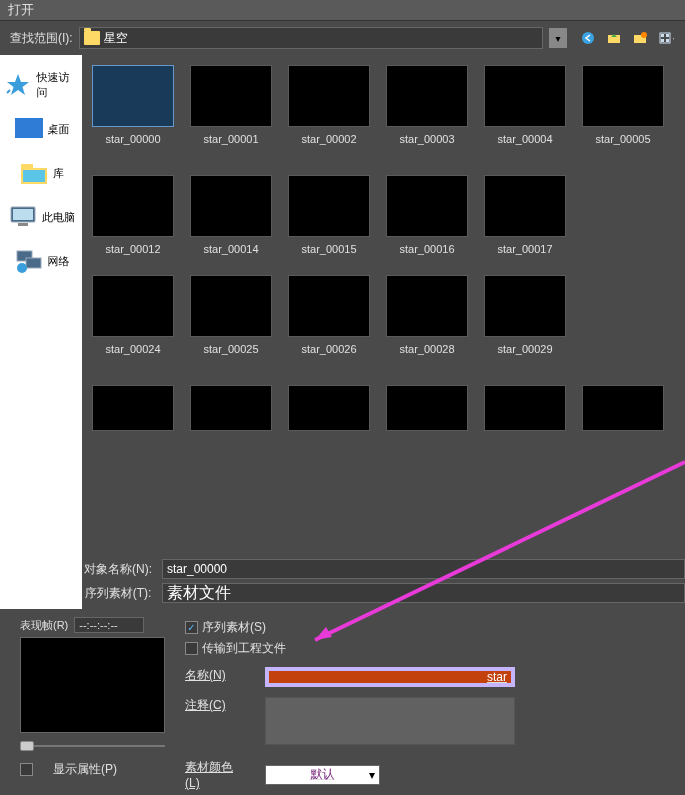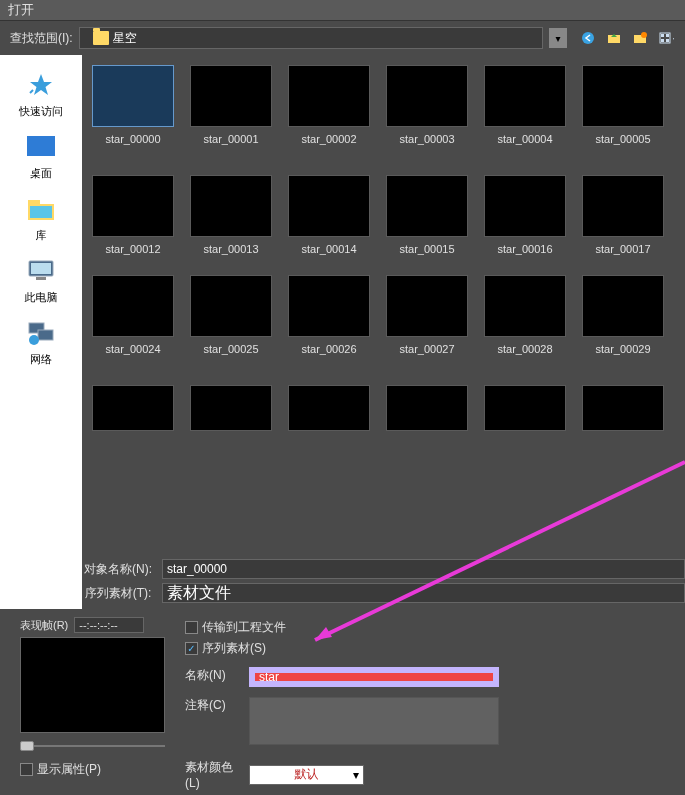--- a/index.html
+++ b/index.html
@@ -26,21 +26,21 @@
       background: #4a4a4a;
     }
     .lookup-label { font-size: 12px; }
     .path-select {
       flex: 1;
       display: flex;
       align-items: center;
       background: #3a3a3a;
       border: 1px solid #666;
       height: 22px;
-      padding: 0 13px;
+      padding: 0 4px;
     }
     .folder-icon-sm {
       width: 16px; height: 14px;
       background: #ffd966;
       border-radius: 1px;
       margin-right: 4px;
       position: relative;
     }
     .folder-icon-sm::before {
       content: '';
@@ -81,21 +81,21 @@
       display: flex;
       flex-direction: column;
       align-items: center;
       padding: 12px 0;
       gap: 8px;
       color: #000;
       font-size: 11px;
     }
     .sidebar-item {
       display: flex;
-      flex-direction: column;
+      flex-direction: row;
       align-items: center;
       gap: 3px;
       cursor: pointer;
       padding: 2px;
     }
     .sidebar-icon {
       width: 32px; height: 32px;
       display: flex;
       align-items: center;
       justify-content: center;
@@ -224,21 +224,21 @@
       top: 2px; left: 0;
       width: 14px; height: 10px;
       background: #ccc;
       border: 1px solid #888;
       border-radius: 2px;
     }
     .show-attr {
       margin-top: 8px;
       display: flex;
       align-items: center;
-      gap: 4px;
+      gap: 20px;
       font-size: 12px;
     }
 
     .options-col {
       flex: 1;
       display: flex;
       flex-direction: column;
       gap: 4px;
       padding-top: 2px;
     }
@@ -256,45 +256,47 @@
       display: inline-flex;
       align-items: center;
       justify-content: center;
       font-size: 10px;
       color: #5bf;
     }
     .cb.checked::after { content: '✓'; }
     .opt-row {
       display: flex;
       align-items: flex-start;
-      gap: 8px;
+      gap: 24px;
       margin-top: 6px;
       font-size: 12px;
+      text-decoration: underline;
     }
     .opt-label { width: 56px; }
     .opt-input {
       width: 250px;
-      background: #ef4444;
-      border: 6px solid #c4b5fd;
+      background: #c2410c;
+      border: 4px solid #c4b5fd;
       color: #fff;
       height: 20px;
       padding: 0 4px;
       font-size: 12px;
+      text-align: right;
     }
     .opt-textarea {
       width: 250px; height: 48px;
       background: #616161;
       border: 1px solid #555;
     }
     .color-select {
       width: 115px;
       height: 20px;
       background: #fff;
       border: 1px solid #666;
-      color: #b91c1c;
+      color: #701a75;
       display: flex;
       align-items: center;
       justify-content: center;
       font-size: 12px;
       position: relative;
     }
     .color-select::after {
       content: '▾';
       position: absolute;
       right: 4px;
@@ -430,24 +432,20 @@
             <span class="file-label">star_00005</span>
           </div>
       </div>
       <div class="grid-row" style="margin-top:30px">
         <div class="file-item">
             <div class="file-thumb"></div>
             <span class="file-label">star_00012</span>
           </div>
         <div class="file-item">
             <div class="file-thumb"></div>
-            <span class="file-label">star_00013</span>
-          </div>
-        <div class="file-item">
-            <div class="file-thumb"></div>
             <span class="file-label">star_00014</span>
           </div>
         <div class="file-item">
             <div class="file-thumb"></div>
             <span class="file-label">star_00015</span>
           </div>
         <div class="file-item">
             <div class="file-thumb"></div>
             <span class="file-label">star_00016</span>
           </div>
@@ -461,24 +459,20 @@
             <div class="file-thumb"></div>
             <span class="file-label">star_00024</span>
           </div>
         <div class="file-item">
             <div class="file-thumb"></div>
             <span class="file-label">star_00025</span>
           </div>
         <div class="file-item">
             <div class="file-thumb"></div>
             <span class="file-label">star_00026</span>
-          </div>
-        <div class="file-item">
-            <div class="file-thumb"></div>
-            <span class="file-label">star_00027</span>
           </div>
         <div class="file-item">
             <div class="file-thumb"></div>
             <span class="file-label">star_00028</span>
           </div>
         <div class="file-item">
             <div class="file-thumb"></div>
             <span class="file-label">star_00029</span>
           </div>
       </div>
@@ -529,26 +523,26 @@
           <div class="slider-thumb"></div>
         </div>
         <div class="show-attr">
           <span class="cb"></span>
           <span>显示属性(P)</span>
         </div>
       </div>
 
       <div class="options-col">
         <div class="checkbox-row">
+          <span class="cb checked"></span>
+          <span>序列素材(S)</span>
+        </div>
+        <div class="checkbox-row">
           <span class="cb"></span>
           <span>传输到工程文件</span>
-        </div>
-        <div class="checkbox-row">
-          <span class="cb checked"></span>
-          <span>序列素材(S)</span>
         </div>
         <div class="opt-row">
           <span class="opt-label">名称(N)</span>
           <input class="opt-input" value="star" style="">
         </div>
         <div class="opt-row">
           <span class="opt-label">注释(C)</span>
           <div class="opt-textarea"></div>
         </div>
         <div class="opt-row" style="margin-top:10px; align-items:center">

